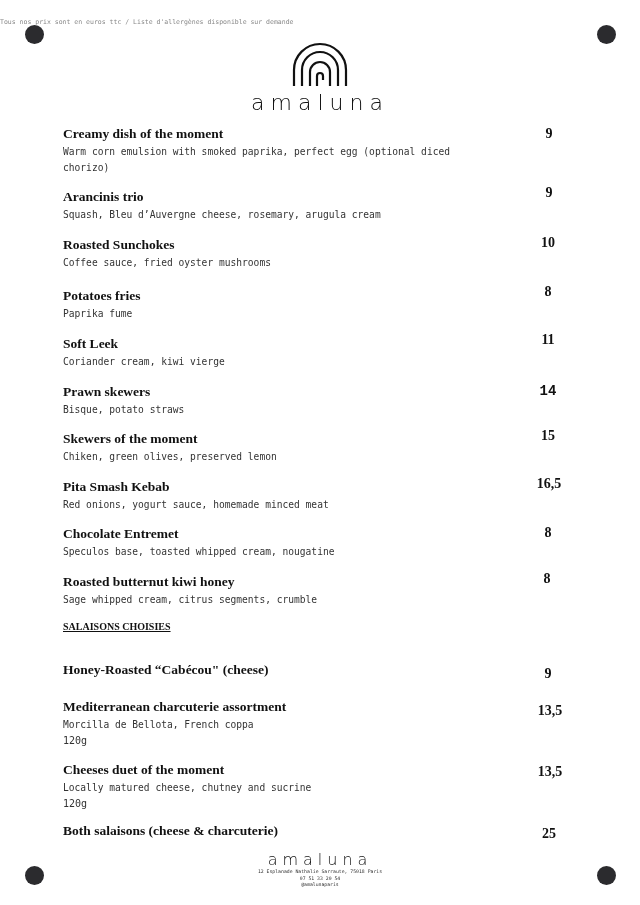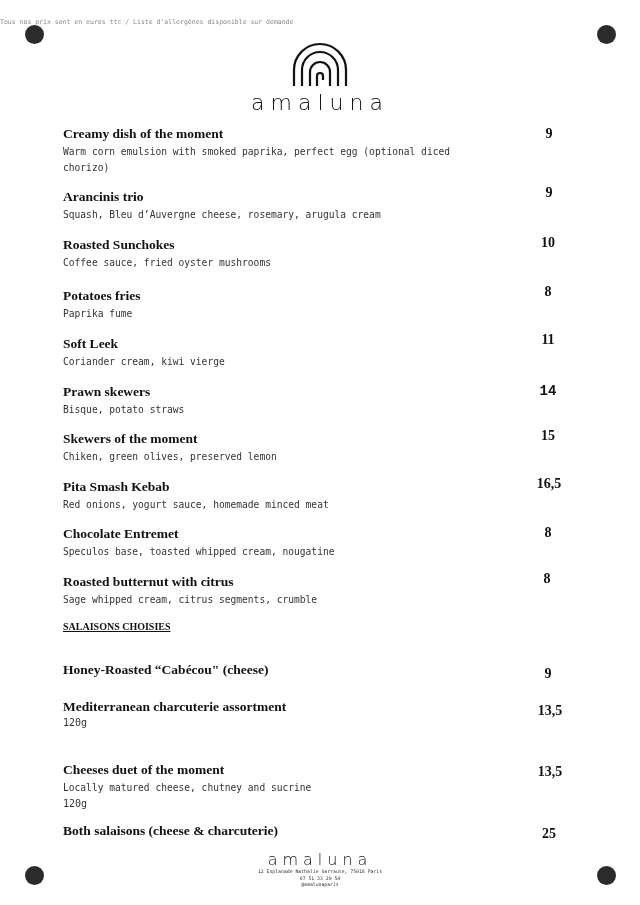--- a/index.html
+++ b/index.html
@@ -89,36 +89,37 @@
   </div>
   <div class="price" style="left:456px;top:476px;">16,5</div>
 
   <div class="item" style="top:526px;">
     <div class="name">Chocolate Entremet</div>
     <div class="desc">Speculos base, toasted whipped cream, nougatine</div>
   </div>
   <div class="price" style="left:455px;top:525px;">8</div>
 
   <div class="item" style="top:574px;">
-    <div class="name">Roasted butternut with citrus</div>
+    <div class="name">Roasted butternut kiwi honey</div>
     <div class="desc">Sage whipped cream, citrus segments, crumble</div>
   </div>
   <div class="price" style="left:454px;top:571px;">8</div>
 </div>
 
 <div class="section">SALAISONS CHOISIES</div>
 
 <div class="menu">
   <div class="item" style="top:662px;">
     <div class="name">Honey-Roasted “Cabécou" (cheese)</div>
   </div>
   <div class="price" style="left:455px;top:666px;">9</div>
 
   <div class="item" style="top:699px;">
     <div class="name">Mediterranean charcuterie assortment</div>
+    <div class="desc">Morcilla de Bellota, French coppa</div>
     <div class="weight">120g</div>
   </div>
   <div class="price" style="left:457px;top:703px;">13,5</div>
 
   <div class="item" style="top:762px;">
     <div class="name">Cheeses duet of the moment</div>
     <div class="desc">Locally matured cheese, chutney and sucrine</div>
     <div class="weight">120g</div>
   </div>
   <div class="price" style="left:457px;top:764px;">13,5</div>

